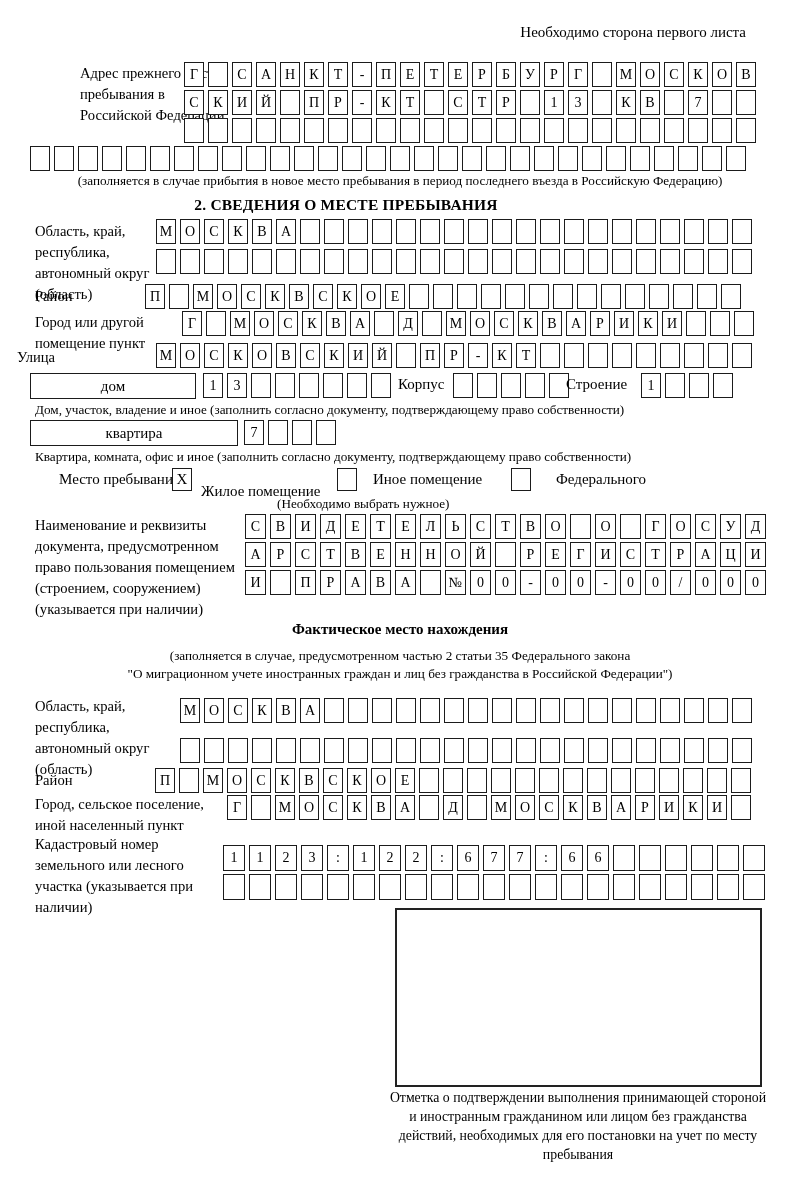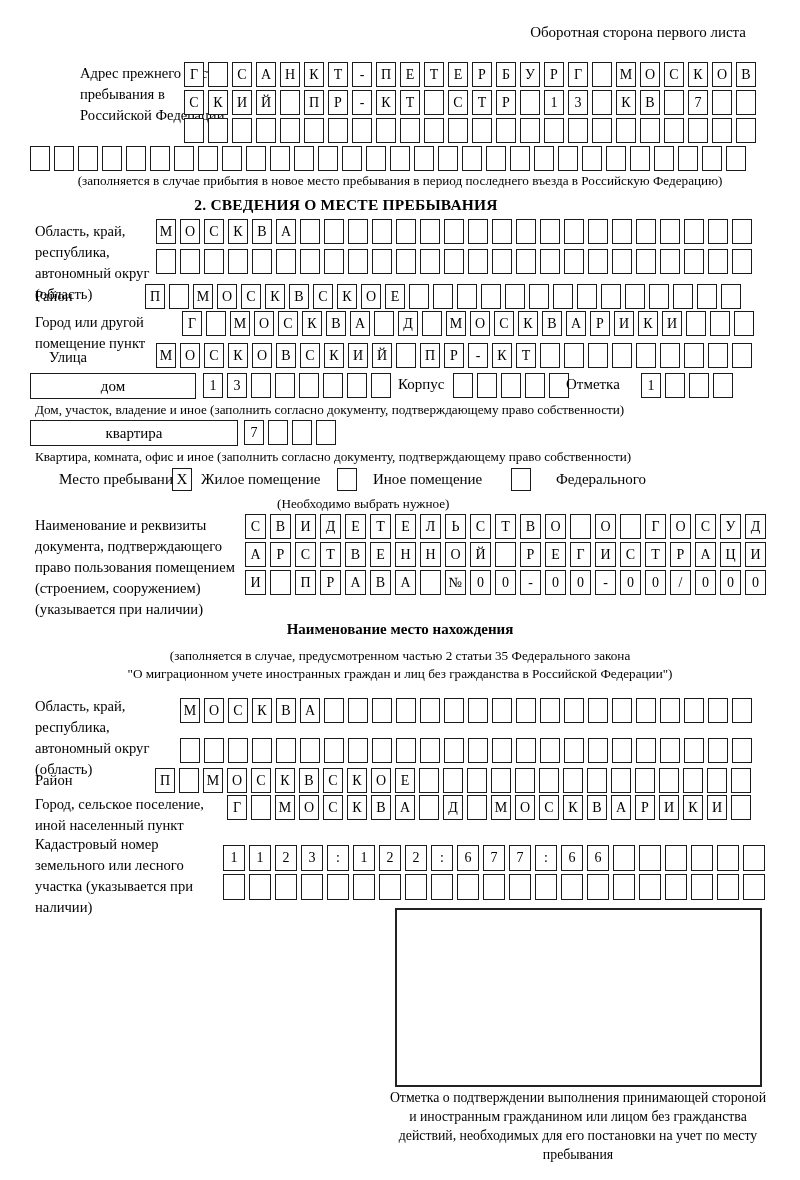--- a/index.html
+++ b/index.html
@@ -34,21 +34,21 @@
     font-size:15px; background:#fff;
   }
   .stampbox { position:absolute; border:2px solid #222; background:#fff; }
   .caption { font-size:13.8px; line-height:19px; text-align:center; }
 </style>
 </head>
 <body>
 
 <div class="page">
 
-  <div class="abs hdr" style="top:24px; right:54px;">Оборотная сторона первого листа</div>
+  <div class="abs hdr" style="top:24px; right:54px;">Необходимо сторона первого листа</div>
 
   <div class="abs lbl" style="left:35px; top:63px; width:150px;margin-left:45px;">Адрес прежнего места пребывания в Российской Федерации</div>
   <div class="cellrow" style="left:184px; top:62px;">
       <div class="cell">Г</div>
       <div class="cell"></div>
       <div class="cell">С</div>
       <div class="cell">А</div>
       <div class="cell">Н</div>
       <div class="cell">К</div>
       <div class="cell">Т</div>
@@ -264,21 +264,21 @@
       <div class="cell">А</div>
       <div class="cell">Р</div>
       <div class="cell">И</div>
       <div class="cell">К</div>
       <div class="cell">И</div>
       <div class="cell"></div>
       <div class="cell"></div>
       <div class="cell"></div>
     </div>
 
-  <div class="abs lbl" style="left:49px; top:347px;">Улица</div>
+  <div class="abs lbl" style="left:17px; top:347px;">Улица</div>
   <div class="cellrow" style="left:156px; top:343px;">
       <div class="cell">М</div>
       <div class="cell">О</div>
       <div class="cell">С</div>
       <div class="cell">К</div>
       <div class="cell">О</div>
       <div class="cell">В</div>
       <div class="cell">С</div>
       <div class="cell">К</div>
       <div class="cell">И</div>
@@ -312,48 +312,48 @@
       <div class="cell"></div>
     </div>
   <div class="abs inline-lbl" style="left:398px; top:376px;">Корпус</div>
   <div class="cellrow" style="left:453px; top:373px;">
       <div class="cell"></div>
       <div class="cell"></div>
       <div class="cell"></div>
       <div class="cell"></div>
       <div class="cell"></div>
     </div>
-  <div class="abs inline-lbl" style="left:566px; top:376px;">Отметка</div>
+  <div class="abs inline-lbl" style="left:566px; top:376px;">Строение</div>
   <div class="cellrow" style="left:641px; top:373px;">
       <div class="cell">1</div>
       <div class="cell"></div>
       <div class="cell"></div>
       <div class="cell"></div>
     </div>
   <div class="abs note" style="left:35px; top:402px;">Дом, участок, владение и иное (заполнить согласно документу, подтверждающему право собственности)</div>
 
   <div class="fieldbox" style="left:30px; top:420px; width:208px;">квартира</div>
   <div class="cellrow" style="left:244px; top:420px;">
       <div class="cell">7</div>
       <div class="cell"></div>
       <div class="cell"></div>
       <div class="cell"></div>
     </div>
   <div class="abs note" style="left:35px; top:449px;">Квартира, комната, офис и иное (заполнить согласно документу, подтверждающему право собственности)</div>
 
   <div class="abs inline-lbl" style="left:35px; top:471px;margin-left:24px;">Место пребывания:</div>
   <div class="cb" style="left:172px; top:468px;">X</div>
-  <div class="abs inline-lbl" style="left:201px; top:471px;">Жилое помещение</div>
+  <div class="abs inline-lbl" style="left:201px; top:483px;">Жилое помещение</div>
   <div class="cb" style="left:337px; top:468px;"></div>
   <div class="abs inline-lbl" style="left:373px; top:471px;">Иное помещение</div>
   <div class="cb" style="left:511px; top:468px;"></div>
   <div class="abs inline-lbl" style="left:556px; top:471px;">Федерального</div>
   <div class="abs note" style="left:233px; top:496px;margin-left:44px;">(Необходимо выбрать нужное)</div>
 
-  <div class="abs lbl" style="left:35px; top:515px; width:208px;">Наименование и реквизиты документа, подтверждающего право пользования помещением (строением, сооружением) (указывается при наличии)</div>
+  <div class="abs lbl" style="left:35px; top:515px; width:208px;">Наименование и реквизиты документа, предусмотренном право пользования помещением (строением, сооружением) (указывается при наличии)</div>
   <div class="cellrow doc" style="left:245px; top:514px;">
       <div class="cell">С</div>
       <div class="cell">В</div>
       <div class="cell">И</div>
       <div class="cell">Д</div>
       <div class="cell">Е</div>
       <div class="cell">Т</div>
       <div class="cell">Е</div>
       <div class="cell">Л</div>
       <div class="cell">Ь</div>
@@ -410,21 +410,21 @@
       <div class="cell">0</div>
       <div class="cell">-</div>
       <div class="cell">0</div>
       <div class="cell">0</div>
       <div class="cell">/</div>
       <div class="cell">0</div>
       <div class="cell">0</div>
       <div class="cell">0</div>
     </div>
 
-  <div class="abs h3 center" style="left:0; top:621px; width:800px;">Наименование место нахождения</div>
+  <div class="abs h3 center" style="left:0; top:621px; width:800px;">Фактическое место нахождения</div>
   <div class="abs note center" style="left:0; top:648px; width:800px;">(заполняется в случае, предусмотренном частью 2 статьи 35 Федерального закона</div>
   <div class="abs note center" style="left:0; top:666px; width:800px;">"О миграционном учете иностранных граждан и лиц без гражданства в Российской Федерации")</div>
 
   <div class="abs lbl" style="left:35px; top:696px; width:152px;">Область, край, республика, автономный округ (область)</div>
   <div class="cellrow" style="left:180px; top:698px;">
       <div class="cell">М</div>
       <div class="cell">О</div>
       <div class="cell">С</div>
       <div class="cell">К</div>
       <div class="cell">В</div>

